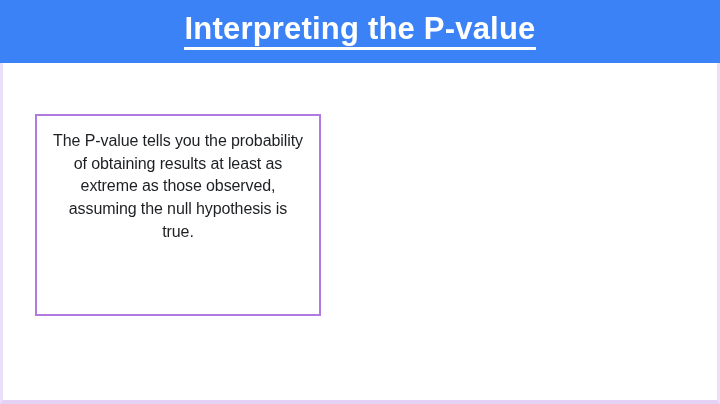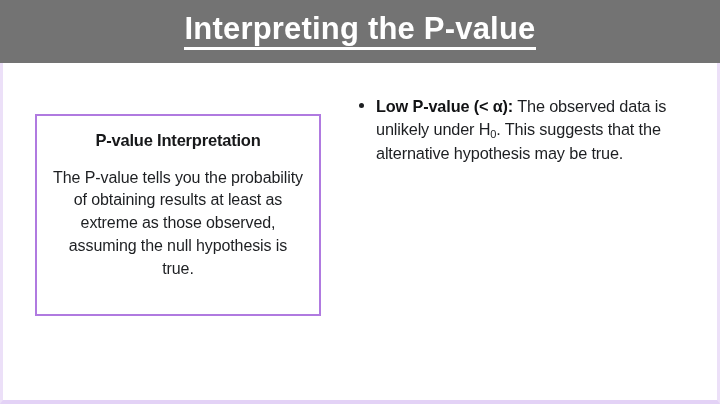--- a/index.html
+++ b/index.html
@@ -25,21 +25,21 @@
     border-bottom: 4px solid #e3d2f6;
   }
 
   
   .header {
     position: absolute;
     left: -3px;
     top: 0;
     width: 720px;
     height: 63px;
-    background: #737373;
+    background: #3b82f6;
     display: flex;
     align-items: center;
     justify-content: center;
   }
   .header-title {
     color: #ffffff;
     font-size: 31px;
     font-weight: bold;
     letter-spacing: 0.2px;
     border-bottom: 3px solid #ffffff;
@@ -132,28 +132,23 @@
 
 <div class="slide">
 
   <div class="header">
     <div class="header-title">Interpreting the P-value</div>
   </div>
 
   <div class="body-area">
 
     <div class="def-box">
-      <div class="def-title">P-value Interpretation</div>
       <div class="def-text">The P-value tells you the probability of obtaining results at least as extreme as those observed, assuming the null hypothesis is true.</div>
     </div>
 
     <div class="bullets">
 
-      <div class="bullet-item">
-        <span class="bullet-dot"></span>
-        <span class="bullet-lead">Low P-value (&lt; α):</span><span> The observed data is unlikely under H</span><sub>0</sub><span>. This suggests that the alternative hypothesis may be true.</span>
-      </div>
 
 
     </div>
 
   </div>
 </div>
 
 </body></html>

